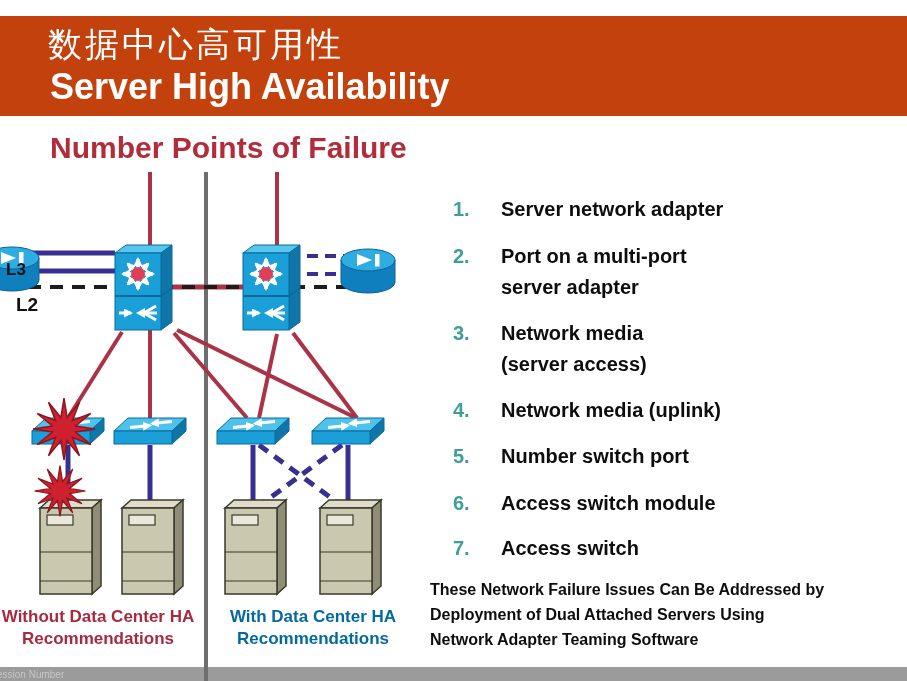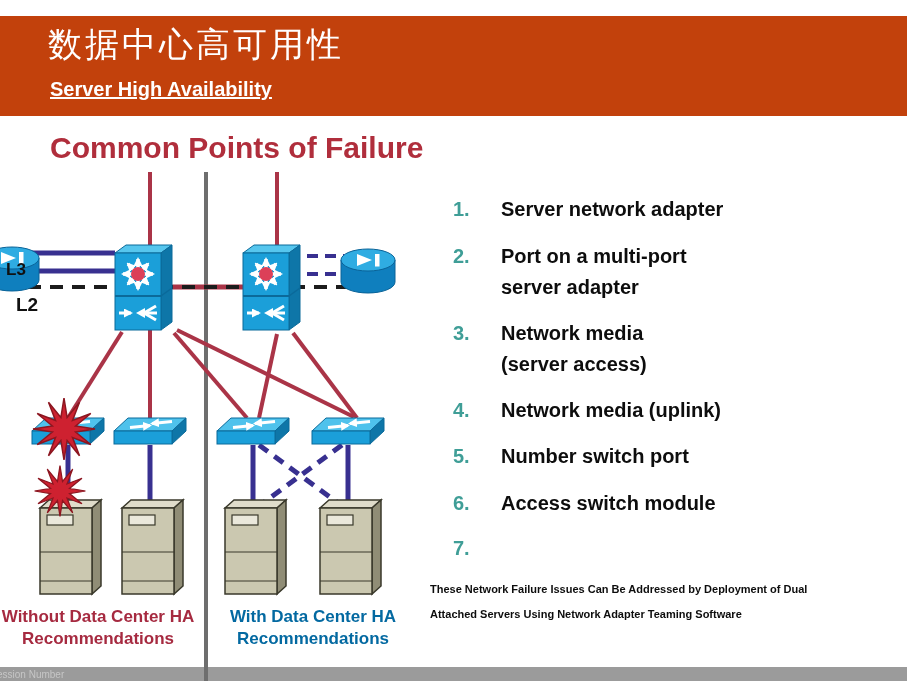--- a/index.html
+++ b/index.html
@@ -3,58 +3,58 @@
 <meta charset="utf-8">
 <style>
   html,body{margin:0;padding:0;background:#fff;}
   .slide{
     position:relative;width:907px;height:681px;overflow:hidden;background:#fff;
     font-family:"Liberation Sans","DejaVu Sans",sans-serif;
   }
   
   .hdr{position:absolute;left:0;top:0;width:907px;height:100px;background:#c2410c;margin-top:16px;}
   .hdr .zh{position:absolute;left:48px;top:6px;color:#fff;font-size:34px;letter-spacing:3px;}
-  .hdr .en{position:absolute;left:50px;top:62px;color:#fff;font-size:20px;font-weight:bold;text-decoration:underline;}
+  .hdr .en{position:absolute;left:50px;top:50px;color:#fff;font-size:36px;font-weight:bold;}
   
   .sec-heading{position:absolute;left:50px;top:131px;margin:0;color:#B02E3C;font-size:30px;font-weight:bold;}
   
   .lab{position:absolute;color:#111;font-weight:bold;z-index:6;}
   .lab-l3{left:6px;top:260px;font-size:17px;}
   .lab-l2{left:16px;top:294px;font-size:19px;}
   
   .caption{position:absolute;top:606px;font-size:17px;font-weight:bold;text-align:center;line-height:22px;z-index:6;}
   .caption span{display:block;}
   .cap-without{left:-18px;width:232px;color:#A62A40;}
   .cap-with{left:213px;width:200px;color:#0369a1;}
   
   .fl-item{position:absolute;left:453px;font-size:20px;font-weight:bold;line-height:31px;color:#0d0d0d;}
   .fl-item .num{position:absolute;left:0;top:0;color:#3F9E97;}
   .fl-item .txt{display:block;margin-left:48px;white-space:nowrap;}
   .fl-item .txt span{display:block;}
   .i1{top:194px}.i2{top:241px}.i3{top:318px}.i4{top:395px}.i5{top:441px}.i6{top:488px}.i7{top:533px}
   
-  .note{position:absolute;left:430px;top:577px;width:400px;margin:0;font-size:11px;font-weight:bold;
+  .note{position:absolute;left:430px;top:577px;width:400px;margin:0;font-size:16px;font-weight:bold;
         line-height:25px;color:#0d0d0d;z-index:7;}
   
   .footer{position:absolute;left:0;top:667px;width:907px;height:14px;background:#9B9B9B;z-index:4;}
   .footer span{position:absolute;left:-3px;top:2px;font-size:10px;color:#C6C6C6;}
   
   svg.diagram{position:absolute;left:0;top:0;z-index:5;pointer-events:none;}
 </style>
 </head>
 <body>
 
 <div class="slide">
 
   <div class="hdr">
     <div class="zh">数据中心高可用性</div>
     <div class="en">Server High Availability</div>
   </div>
 
-  <h2 class="sec-heading">Common Points of Failure</h2>
+  <h2 class="sec-heading">Number Points of Failure</h2>
 
   <div class="lab lab-l3">L3</div>
   <div class="lab lab-l2">L2</div>
 
   <div class="caption cap-without">
     <span>Without Data Center HA</span>
     <span>Recommendations</span>
   </div>
   <div class="caption cap-with">
     <span>With Data Center HA</span>
@@ -98,20 +98,24 @@
   </div>
   <div class="fl-item i6">
     <span class="num">6.</span>
     <span class="txt">
         <span>Access switch module</span>
         <span></span>
       </span>
   </div>
   <div class="fl-item i7">
     <span class="num">7.</span>
+    <span class="txt">
+        <span>Access switch</span>
+        <span></span>
+      </span>
   </div>
 
   <p class="note">These Network Failure Issues Can Be Addressed by Deployment of Dual Attached Servers Using Network Adapter Teaming Software</p>
 
   <div class="footer">
     <span>ession Number</span>
   </div>
 
   <svg class="diagram" width="907" height="681" viewBox="0 0 907 681">
     <defs>

